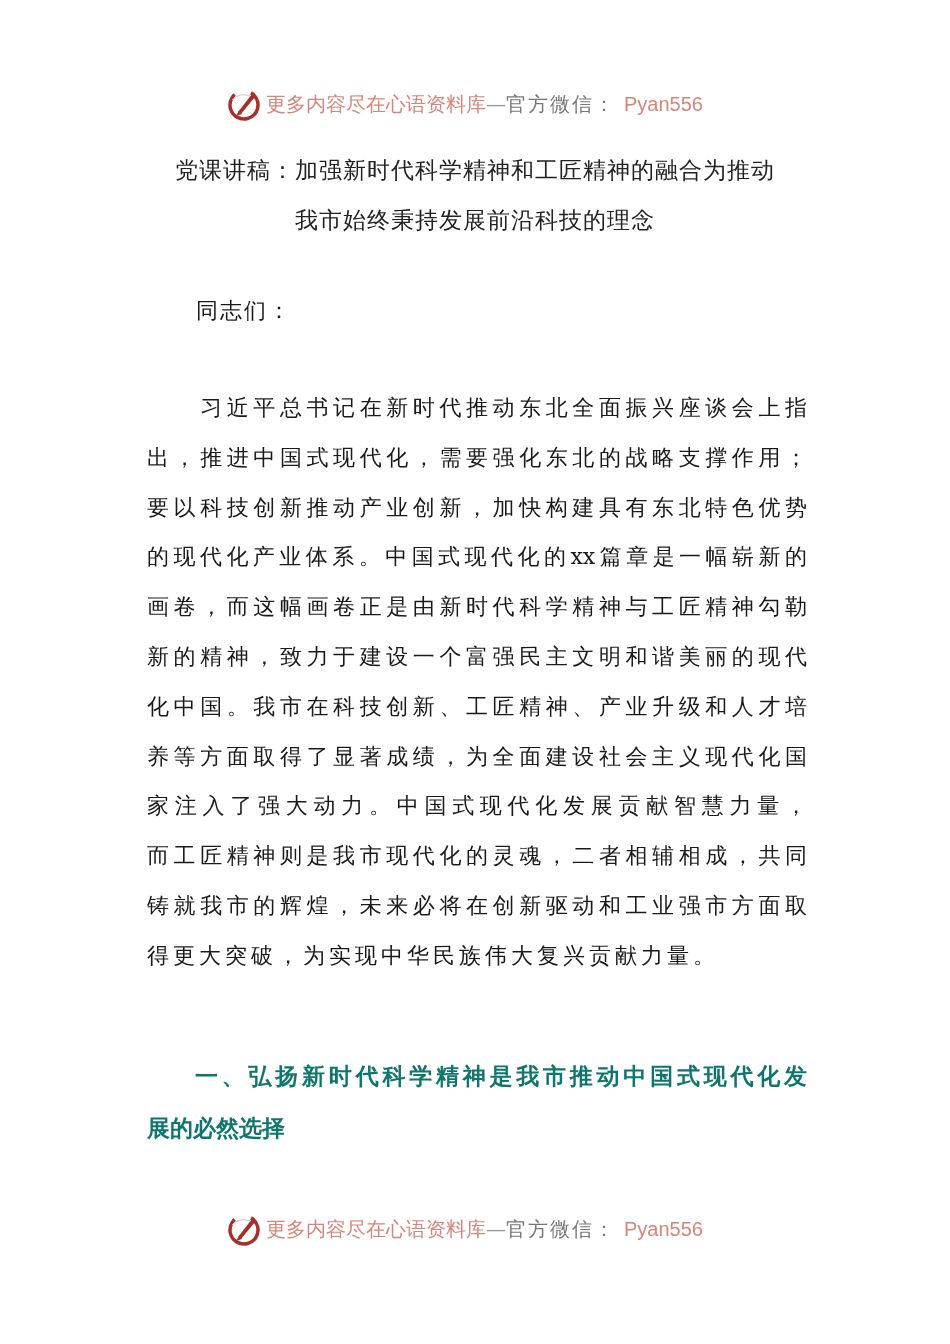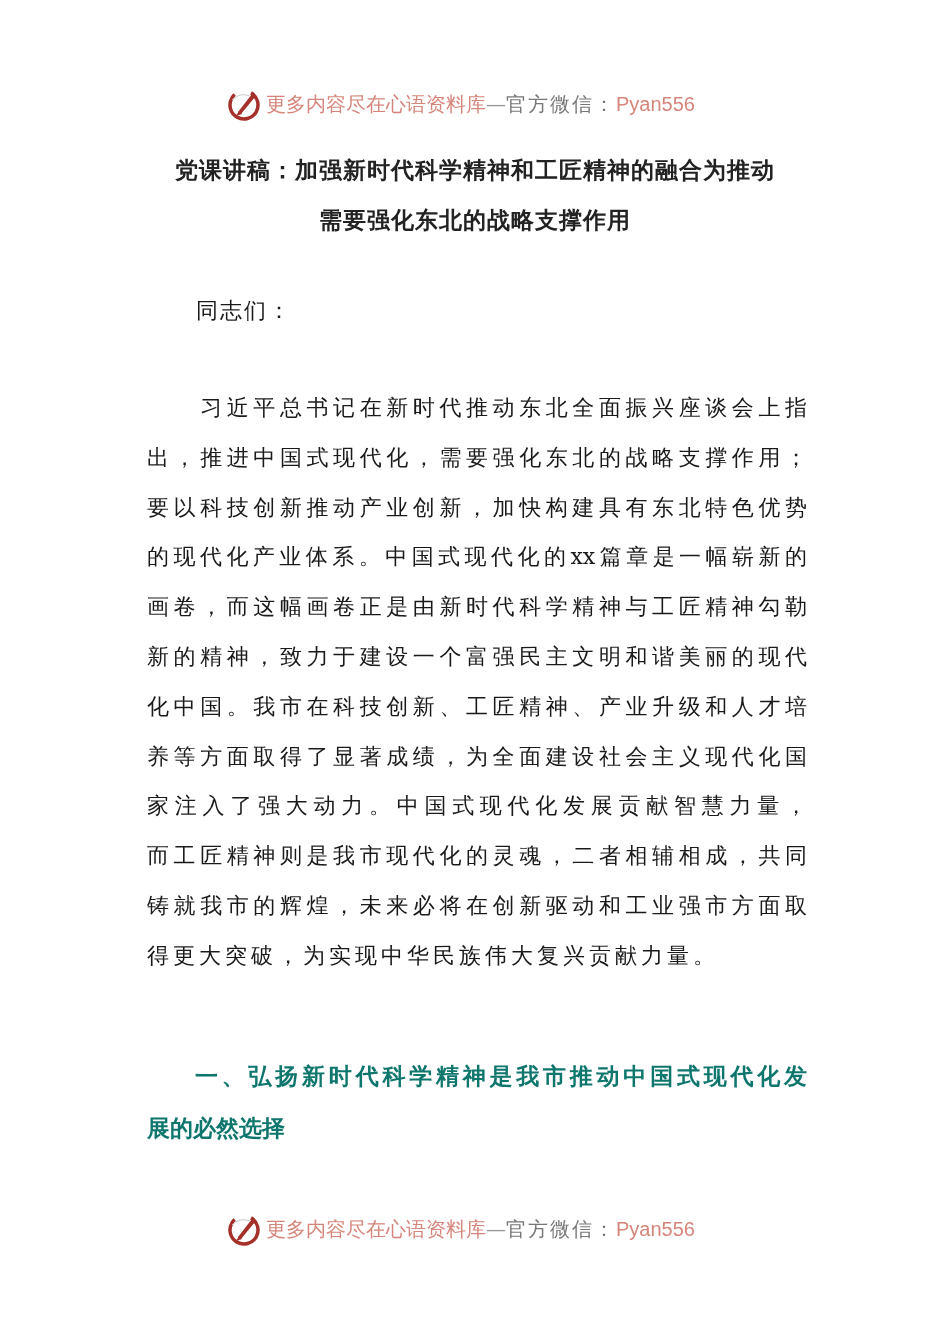--- a/index.html
+++ b/index.html
@@ -6,24 +6,24 @@
   body { width: 950px; height: 1344px; position: relative; overflow: hidden;
          font-family: "DejaVu Serif", "Liberation Serif", serif; color: #1a1a1a; }
   .banner { position: absolute; left: 226px; width: 500px; height: 40px;
             display: flex; align-items: center; }
   .banner.top { top: 84px; }
   .banner.bottom { top: 1209px; }
   .banner .logo { width: 36px; height: 36px; margin-right: 4px; flex: 0 0 36px; }
   .banner .site { color: #d6857a; font-size: 20px; font-family: "DejaVu Serif", serif; letter-spacing: 0px; }
   .banner .dash { color: #999; font-size: 20px; }
   .banner .wx { color: #777; font-size: 20px; font-family: "DejaVu Serif", serif; letter-spacing: 2px; }
-  .banner .id { color: #d6857a; font-size: 20px; font-family: "Liberation Sans", sans-serif; margin-left: 0; }
+  .banner .id { color: #d6857a; font-size: 20px; font-family: "Liberation Sans", sans-serif; margin-left: 8px; }
 
   .title { position: absolute; left: 145px; width: 660px; text-align: center;
-           font-family: "DejaVu Sans", sans-serif; font-weight: bold; font-size: 23px;
+           font-family: "DejaVu Sans", sans-serif; font-weight: normal; font-size: 23px;
            color: #222; letter-spacing: 1px; }
   .title.l1 { top: 155px; }
   .title.l2 { top: 205px; }
 
   .greeting { position: absolute; left: 196px; top: 296px; font-size: 22px; letter-spacing: 2px; text-align: right; }
 
   .para { position: absolute; left: 147px; width: 660px; }
   .para .line { height: 49.8px; line-height: 49.8px; font-size: 22px; white-space: nowrap;
                 text-align: justify; text-align-last: justify; letter-spacing: 0px; }
   .para .line.last { text-align-last: left; letter-spacing: 4px; }
@@ -45,21 +45,21 @@
     <path d="M10 30 L13 25 L16 28 Z" fill="#a5302a"></path>
     <path d="M6 14 Q14 6 24 10" fill="none" stroke="#c9c9c9" stroke-width="1"></path>
   </svg>
   <span class="site">更多内容尽在心语资料库</span>
   <span class="dash">—</span>
   <span class="wx">官方微信：</span>
   <span class="id">Pyan556</span>
 </div>
 
 <div class="title l1">党课讲稿：加强新时代科学精神和工匠精神的融合为推动</div>
-<div class="title l2">需要强化东北的战略支撑作用</div>
+<div class="title l2">我市始终秉持发展前沿科技的理念</div>
 
 <div class="greeting">同志们：</div>
 
 <div class="para body-para">
   <div class="line">　　习近平总书记在新时代推动东北全面振兴座谈会上指</div>
   <div class="line">出，推进中国式现代化，需要强化东北的战略支撑作用；</div>
   <div class="line">要以科技创新推动产业创新，加快构建具有东北特色优势</div>
   <div class="line">的现代化产业体系。中国式现代化的xx篇章是一幅崭新的</div>
   <div class="line">画卷，而这幅画卷正是由新时代科学精神与工匠精神勾勒</div>
   <div class="line">新的精神，致力于建设一个富强民主文明和谐美丽的现代</div>

